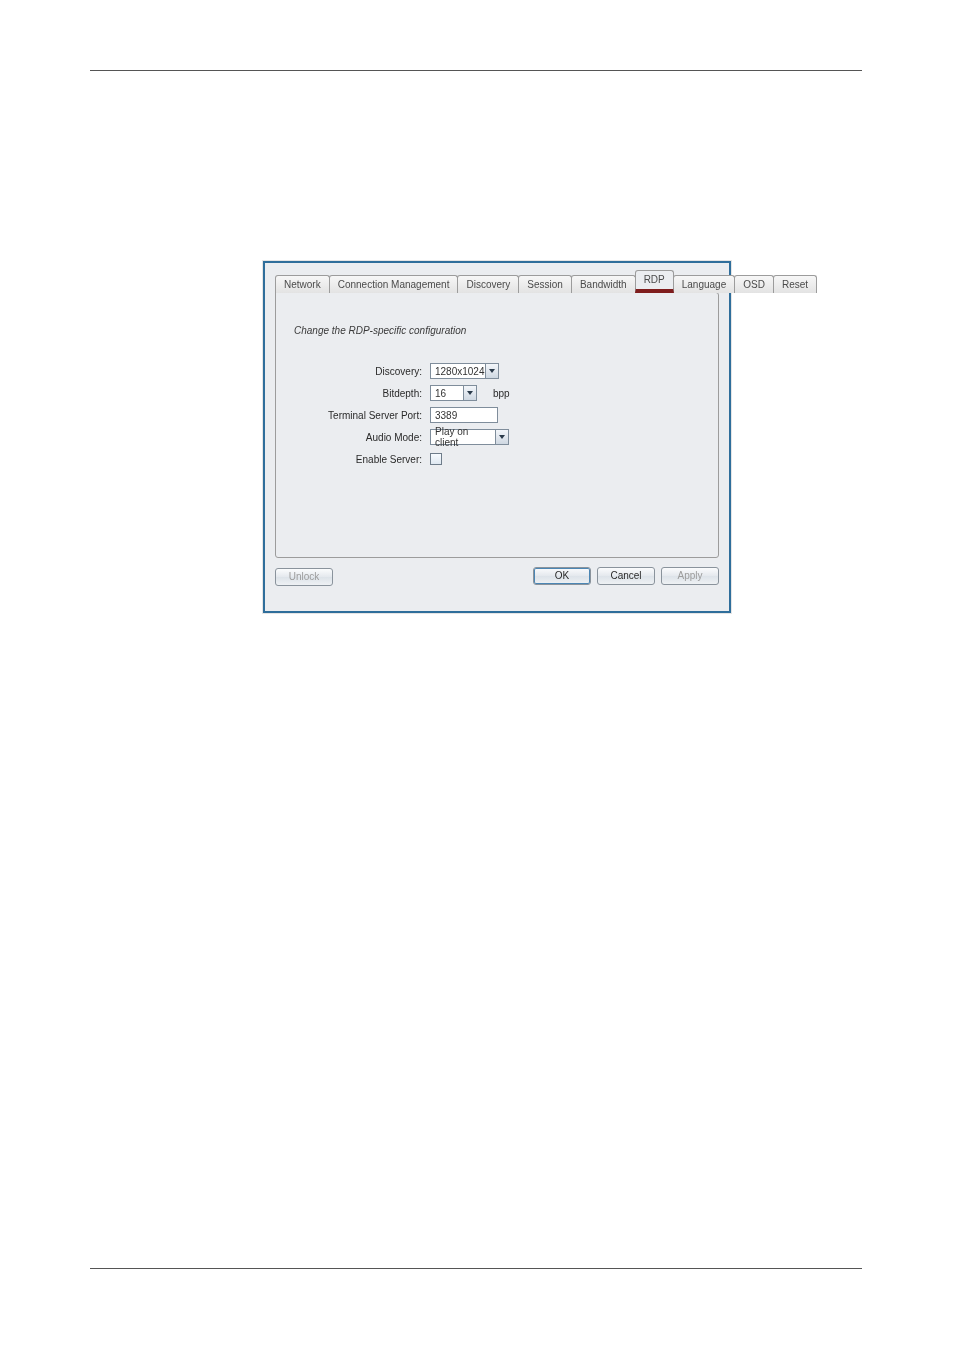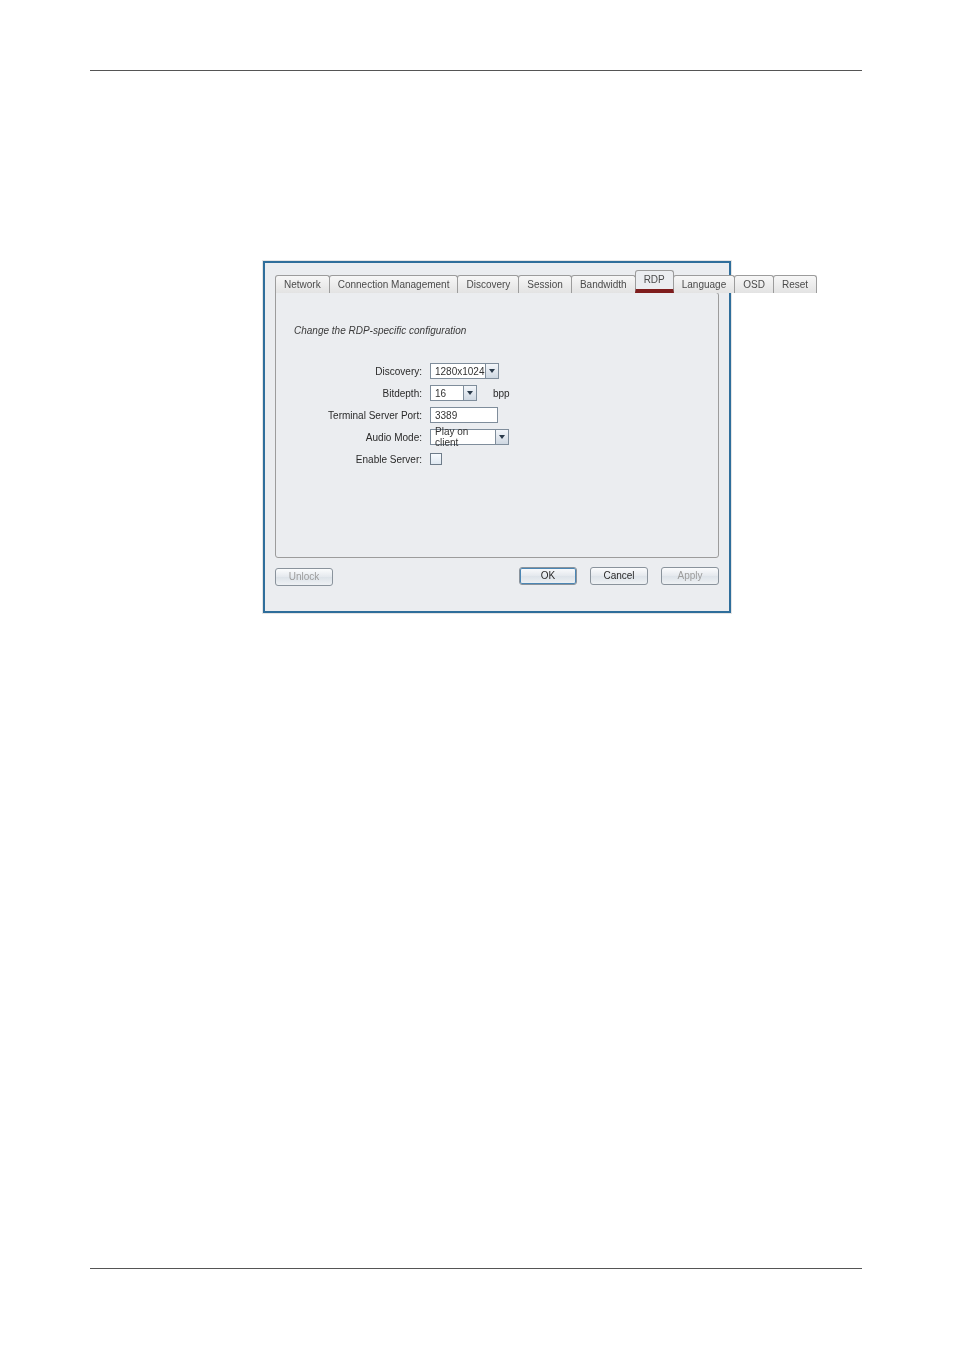--- a/index.html
+++ b/index.html
@@ -187,21 +187,21 @@
     cursor: pointer;
   }
   .button-row {
     display: flex;
     justify-content: space-between;
     align-items: center;
     margin-top: 8px;
   }
   .button-row .right {
     display: flex;
-    gap: 13px;
+    gap: 6px;
   }
   .btn {
     min-width: 58px;
     height: 18px;
     padding: 0 10px;
     font-size: 10px;
     border: 1px solid #8a939c;
     border-radius: 3px;
     background: linear-gradient(#fbfcfd, #e5e9ee 48%, #dde3e9 52%, #eef1f4);
     display: inline-flex;

